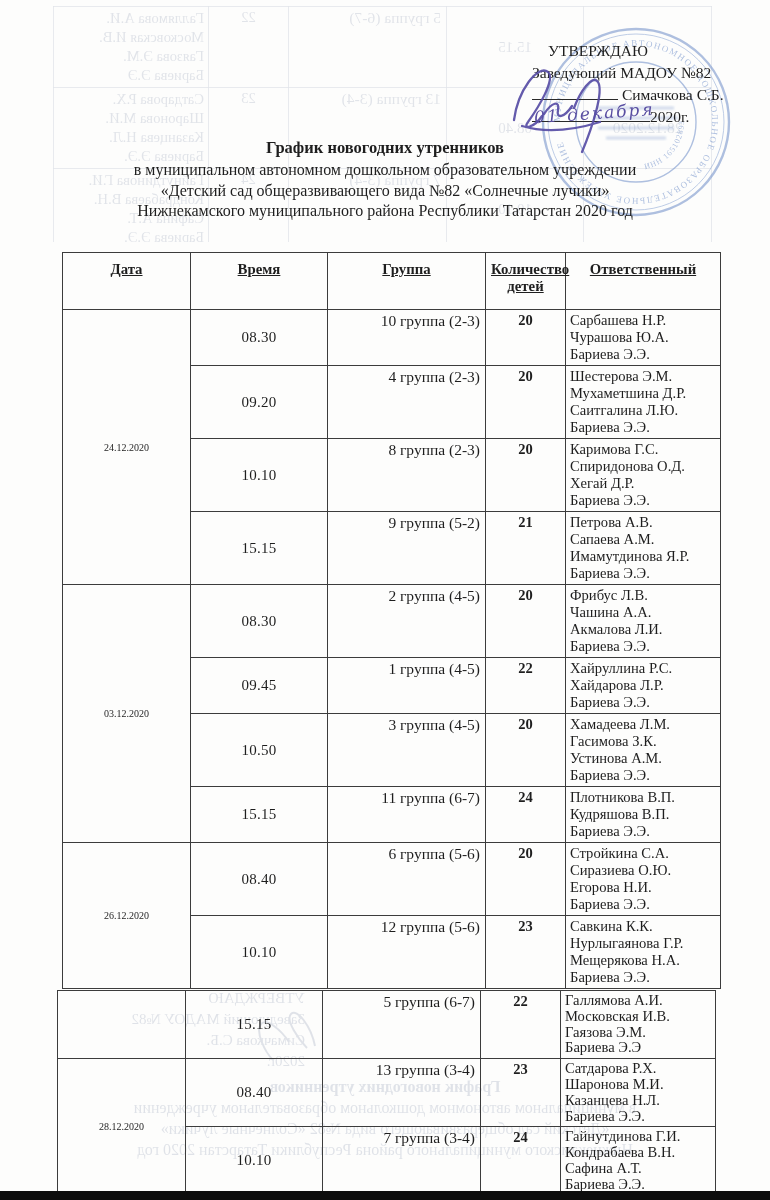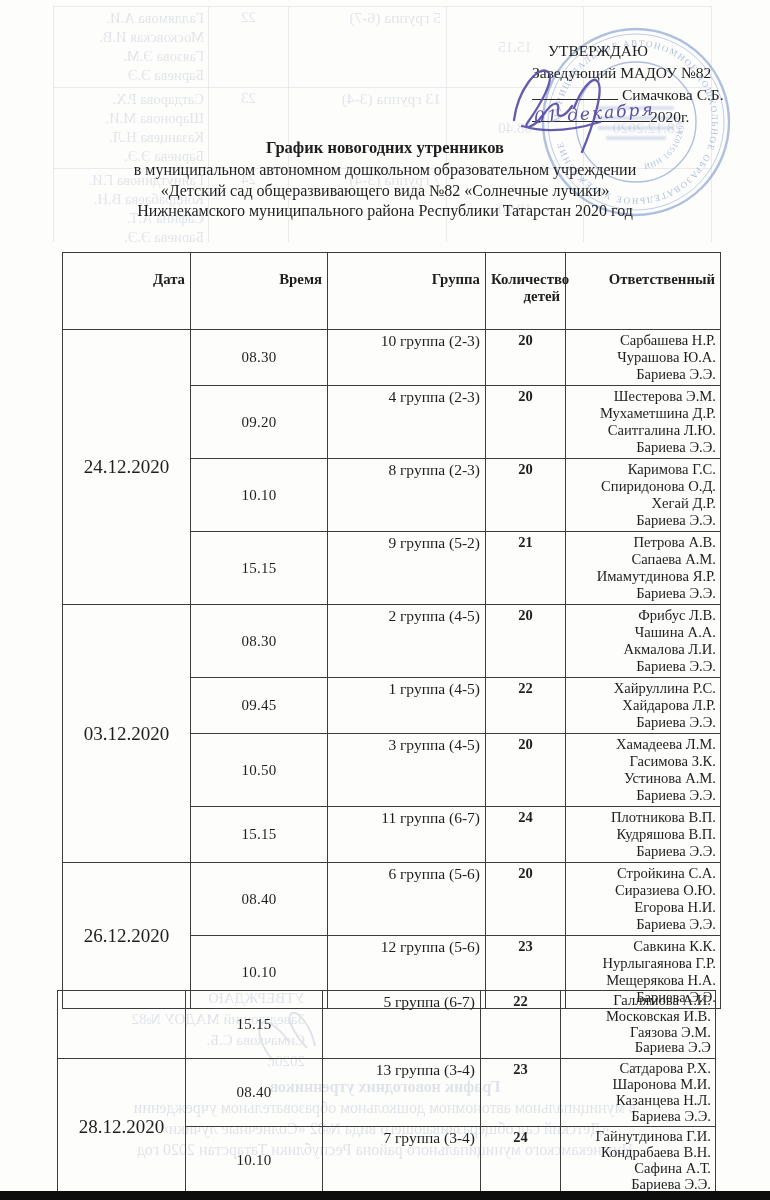--- a/index.html
+++ b/index.html
@@ -48,26 +48,26 @@
   
   .signature { left:504px; top:56px; width:175px; height:100px; z-index:4; }
 
   
   .title-block { top:138px; left:0; width:770px; text-align:center; z-index:2; font-size:16px; line-height:20.8px; }
   .title-block .t1 { font-weight:bold; font-size:16.5px; margin-bottom:1px; }
 
   
   .sched { border-collapse:collapse; table-layout:fixed; width:658px; background:transparent; z-index:2; position:absolute; }
   .sched th, .sched td { border:1.2px solid #3c3c3c; }
-  .sched th { text-align:right; font-size:14.8px; padding:18px 5px; vertical-align:top; font-weight:bold; height:40px; }
-  .sched td.date  { text-align:center; vertical-align:middle; font-size:19px; }
+  .sched th { text-align:center; font-size:14.8px; padding:8px 5px; vertical-align:top; font-weight:bold; height:40px;text-decoration:underline; }
+  .sched td.date  { text-align:center; vertical-align:middle; font-size:10px; }
   .sched td.time  { text-align:center; vertical-align:middle; font-size:15px; letter-spacing:.3px; }
   .sched td.group { vertical-align:top; text-align:right; padding:2px 5px; font-size:15.5px; }
   .sched td.count { vertical-align:top; text-align:center; padding-top:2px; font-size:14.5px;font-weight:bold; }
-  .sched td.names { vertical-align:top; padding:2px 4px; font-size:14.6px; line-height:17px; white-space:pre-line;text-align:right; }
+  .sched td.names { vertical-align:top; padding:2px 4px; font-size:14.6px; line-height:17px; white-space:pre-line; }
   .sched.p1 { top:252px; left:62px; }
   .sched.p2 { top:990px; left:57px; }
   .sched.p2 td.names { line-height:15.8px; }
 
   .scan-bar { left:0; bottom:0; width:770px; height:9px; background:#0d0d0d; z-index:6; }
 </style>
 </head>
 <body>
 
 <div class="layer ghost-top">

